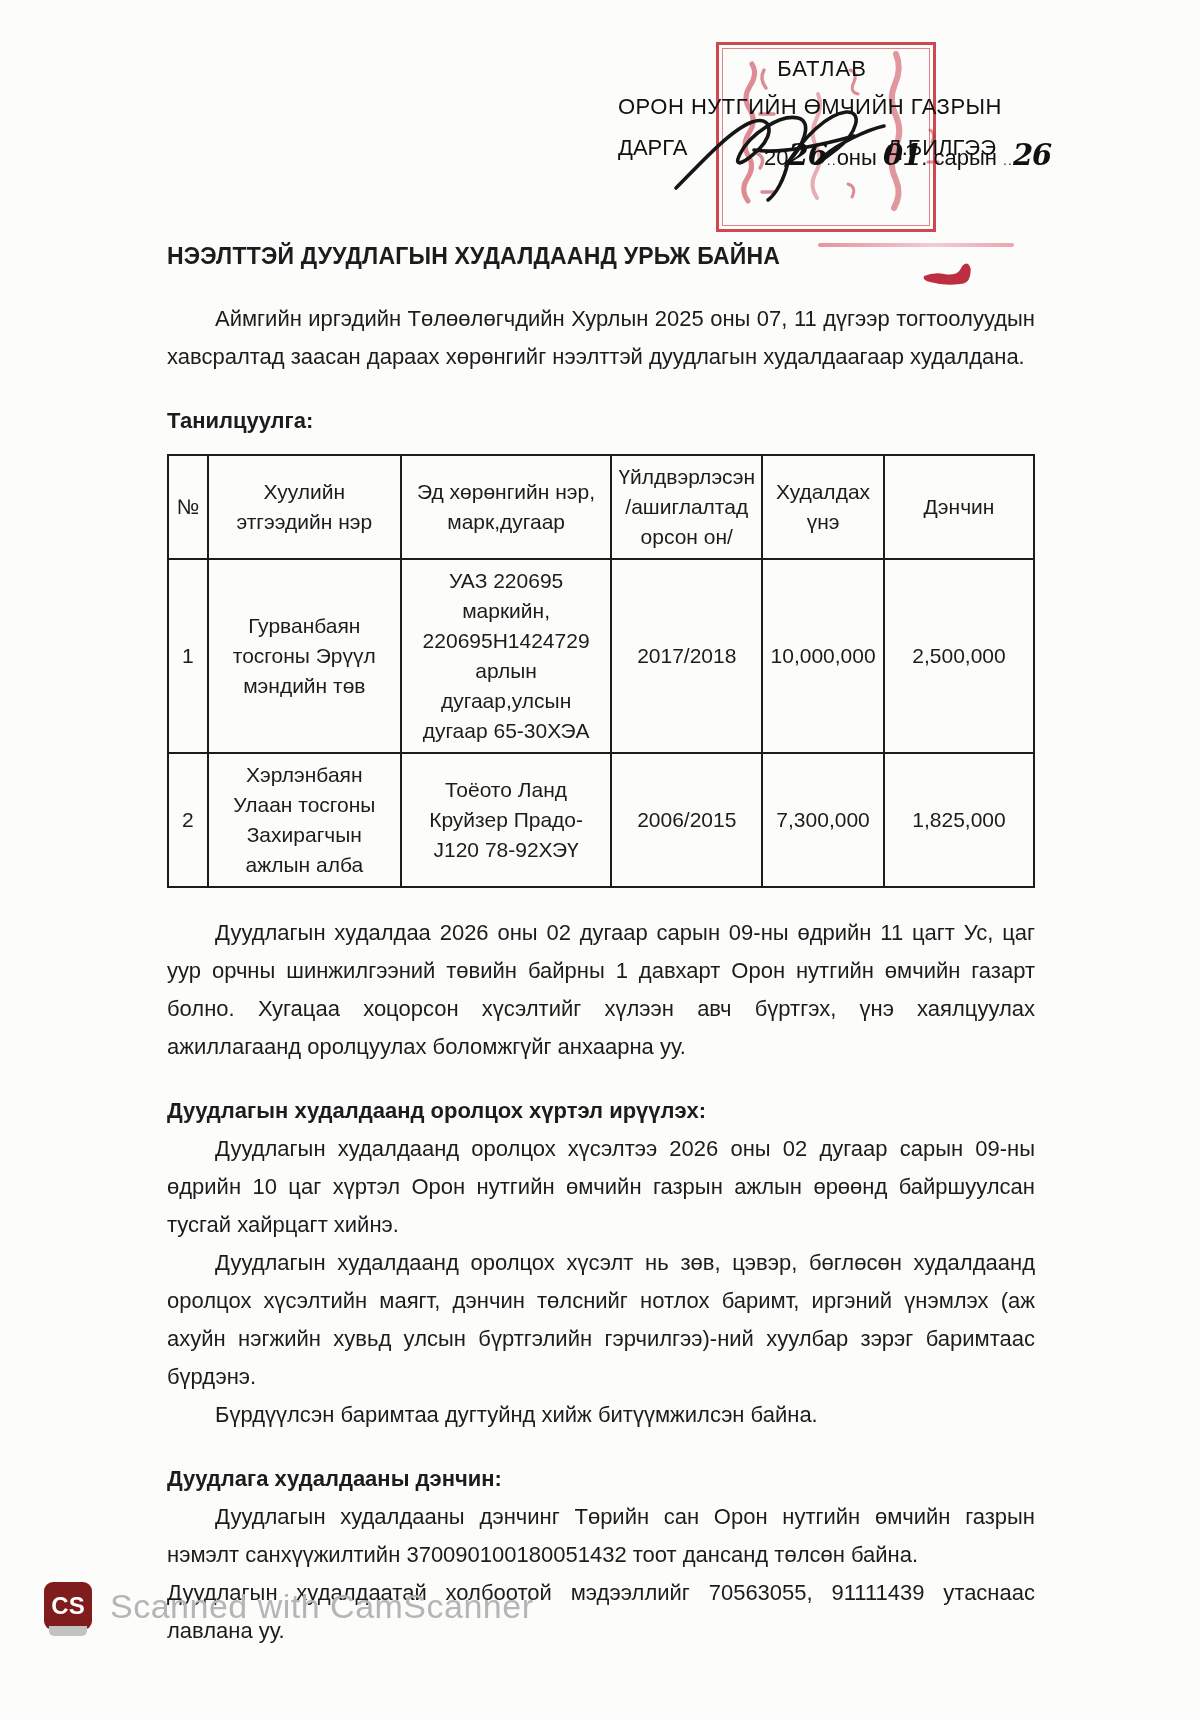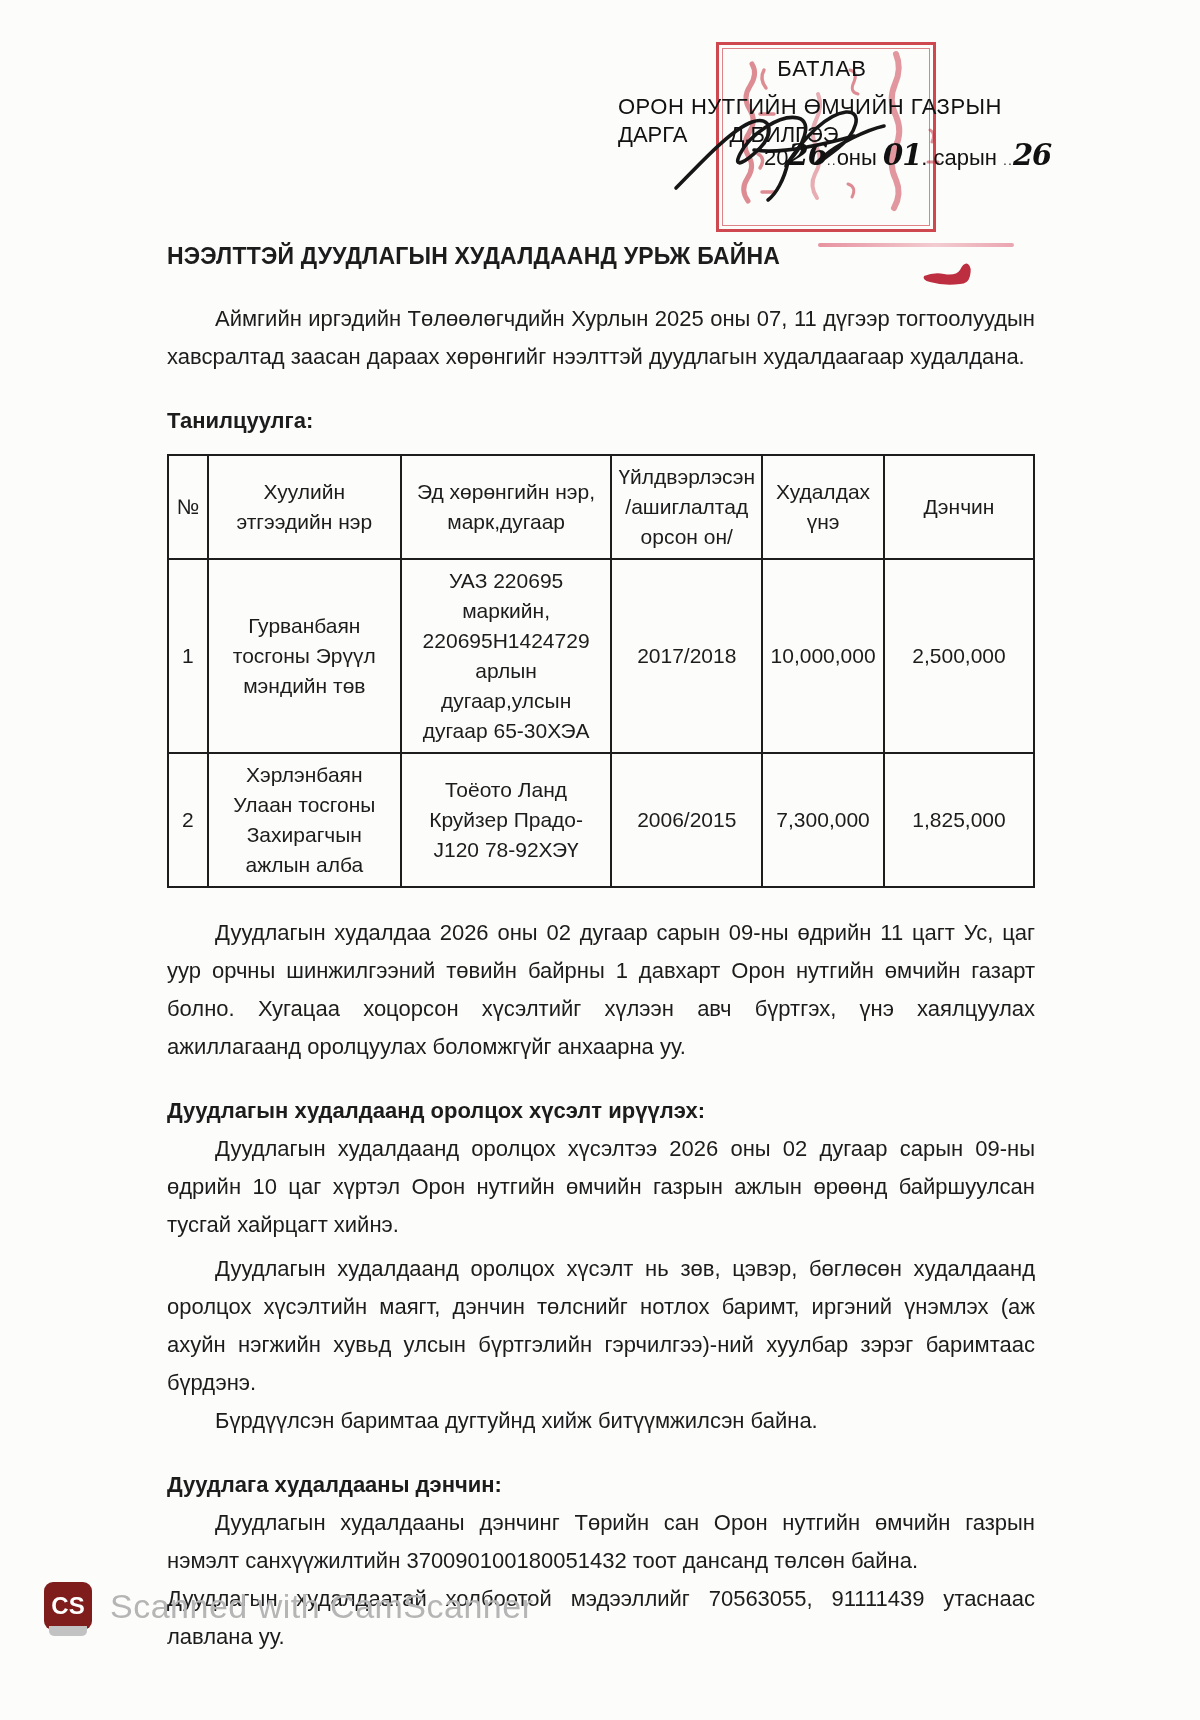--- a/index.html
+++ b/index.html
@@ -22,21 +22,21 @@
   .stamp-box .inner{
     position:absolute;inset:3px;border:1px solid rgba(197,30,42,.55);
   }
   .stamp-script{position:absolute;left:700px;top:34px;pointer-events:none;}
   .stamp-header{
     position:absolute;left:618px;top:56px;width:378px;
     font-size:22px;line-height:26px;color:#111;
   }
   .stamp-header .l1{text-align:center;padding-left:30px;letter-spacing:1px;}
   .stamp-header .l2{white-space:nowrap;letter-spacing:.5px;margin-top:12px;}
-  .stamp-header .l3{display:flex;margin-top:2px;gap:42px;}
+  .stamp-header .l3{display:flex;justify-content:space-between;margin-top:15px;gap:42px;}
   .date-line{
     position:absolute;left:764px;top:138px;width:260px;
     font-size:22px;color:#111;white-space:nowrap;
   }
   .hw{
     font-family:"DejaVu Serif", serif;font-style:italic;font-weight:bold;
     font-size:29px;letter-spacing:-1px;
   }
   .dots{letter-spacing:1px;font-size:14px;vertical-align:baseline;color:#333;}
   .signature{position:absolute;left:668px;top:96px;pointer-events:none;}
@@ -55,21 +55,21 @@
     text-align:left;font-weight:bold;font-size:23px;letter-spacing:.2px;
   }
   .content{
     position:absolute;left:167px;top:300px;width:868px;
     font-size:22px;line-height:38px;text-align:justify;
   }
   p{margin:0;}
   .indent{text-indent:48px;}
   .sec-heading{font-weight:bold;text-align:left;}
   .mt-lg{margin-top:26px;}
-  .mt-sm{margin-top:6px;}
+  .mt-sm{}
 
   
   table.assets{
     border-collapse:collapse;width:868px;margin-top:14px;
     font-size:21px;line-height:30px;
   }
   table.assets th, table.assets td{
     border:2px solid #1d1d1d;text-align:center;vertical-align:middle;
     padding:6px 6px;font-weight:normal;
   }
@@ -187,21 +187,21 @@
           <td>Тоёото Ланд Круйзер Прадо-J120 78-92ХЭҮ</td>
           <td>2006/2015</td>
           <td>7,300,000</td>
           <td>1,825,000</td>
         </tr>
       </tbody>
     </table>
 
     <p class="indent mt-lg">Дуудлагын худалдаа 2026 оны 02 дугаар сарын 09-ны өдрийн 11 цагт Ус, цаг уур орчны шинжилгээний төвийн байрны 1 давхарт Орон нутгийн өмчийн газарт болно. Хугацаа хоцорсон хүсэлтийг хүлээн авч бүртгэх, үнэ хаялцуулах ажиллагаанд оролцуулах боломжгүйг анхаарна уу.</p>
 
-    <p class="sec-heading mt-lg">Дуудлагын худалдаанд оролцох хүсэлт ирүүлэх:</p>
+    <p class="sec-heading mt-lg">Дуудлагын худалдаанд оролцох хүртэл ирүүлэх:</p>
 
     <p class="indent">Дуудлагын худалдаанд оролцох хүсэлтээ 2026 оны 02 дугаар сарын 09-ны өдрийн 10 цаг хүртэл Орон нутгийн өмчийн газрын ажлын өрөөнд байршуулсан тусгай хайрцагт хийнэ.</p>
 
     <p class="indent mt-sm">Дуудлагын худалдаанд оролцох хүсэлт нь зөв, цэвэр, бөглөсөн худалдаанд оролцох хүсэлтийн маягт, дэнчин төлснийг нотлох баримт, иргэний үнэмлэх (аж ахуйн нэгжийн хувьд улсын бүртгэлийн гэрчилгээ)-ний хуулбар зэрэг баримтаас бүрдэнэ.</p>
 
     <p class="indent">Бүрдүүлсэн баримтаа дугтуйнд хийж битүүмжилсэн байна.</p>
 
     <p class="sec-heading mt-lg">Дуудлага худалдааны дэнчин:</p>
 
     <p class="indent">Дуудлагын худалдааны дэнчинг Төрийн сан Орон нутгийн өмчийн газрын нэмэлт санхүүжилтийн 370090100180051432 тоот дансанд төлсөн байна.</p>

